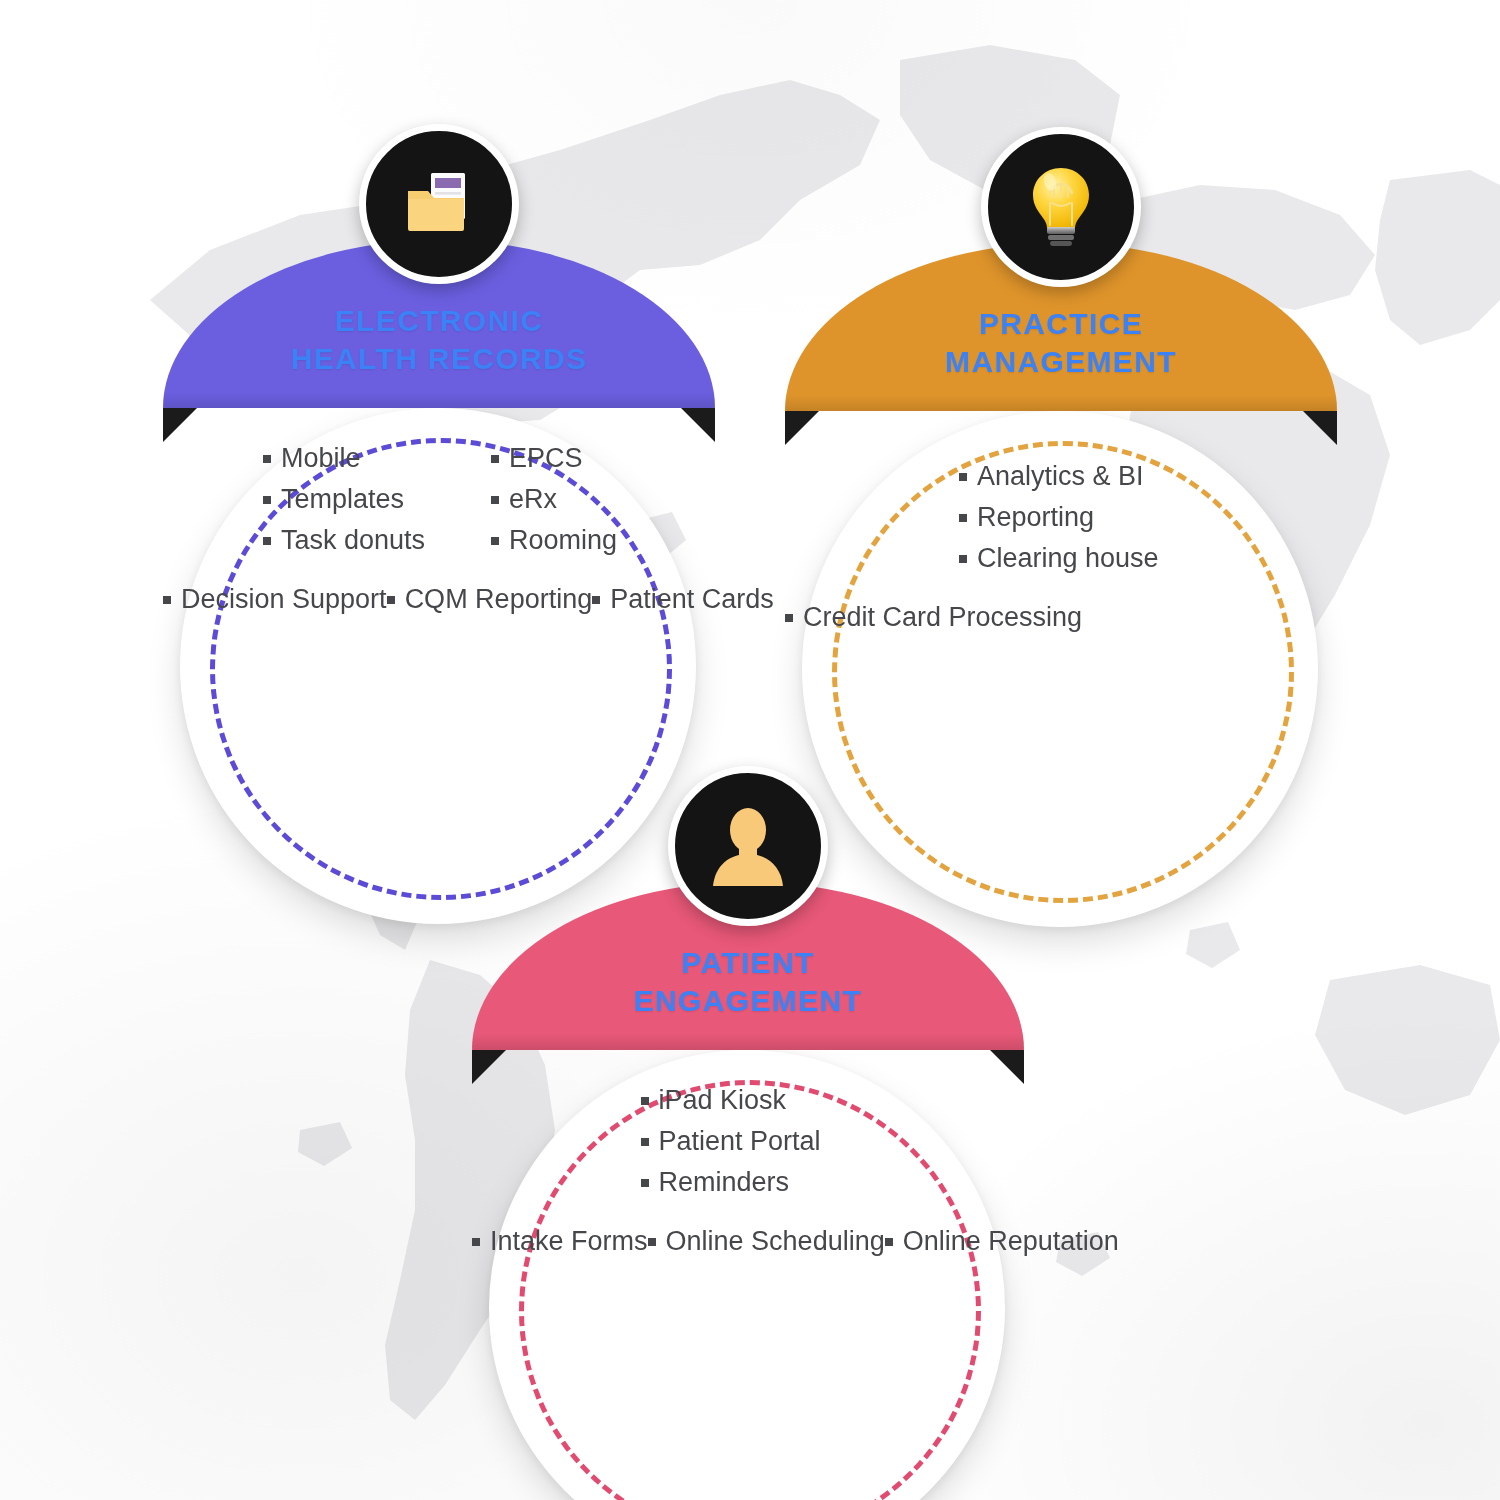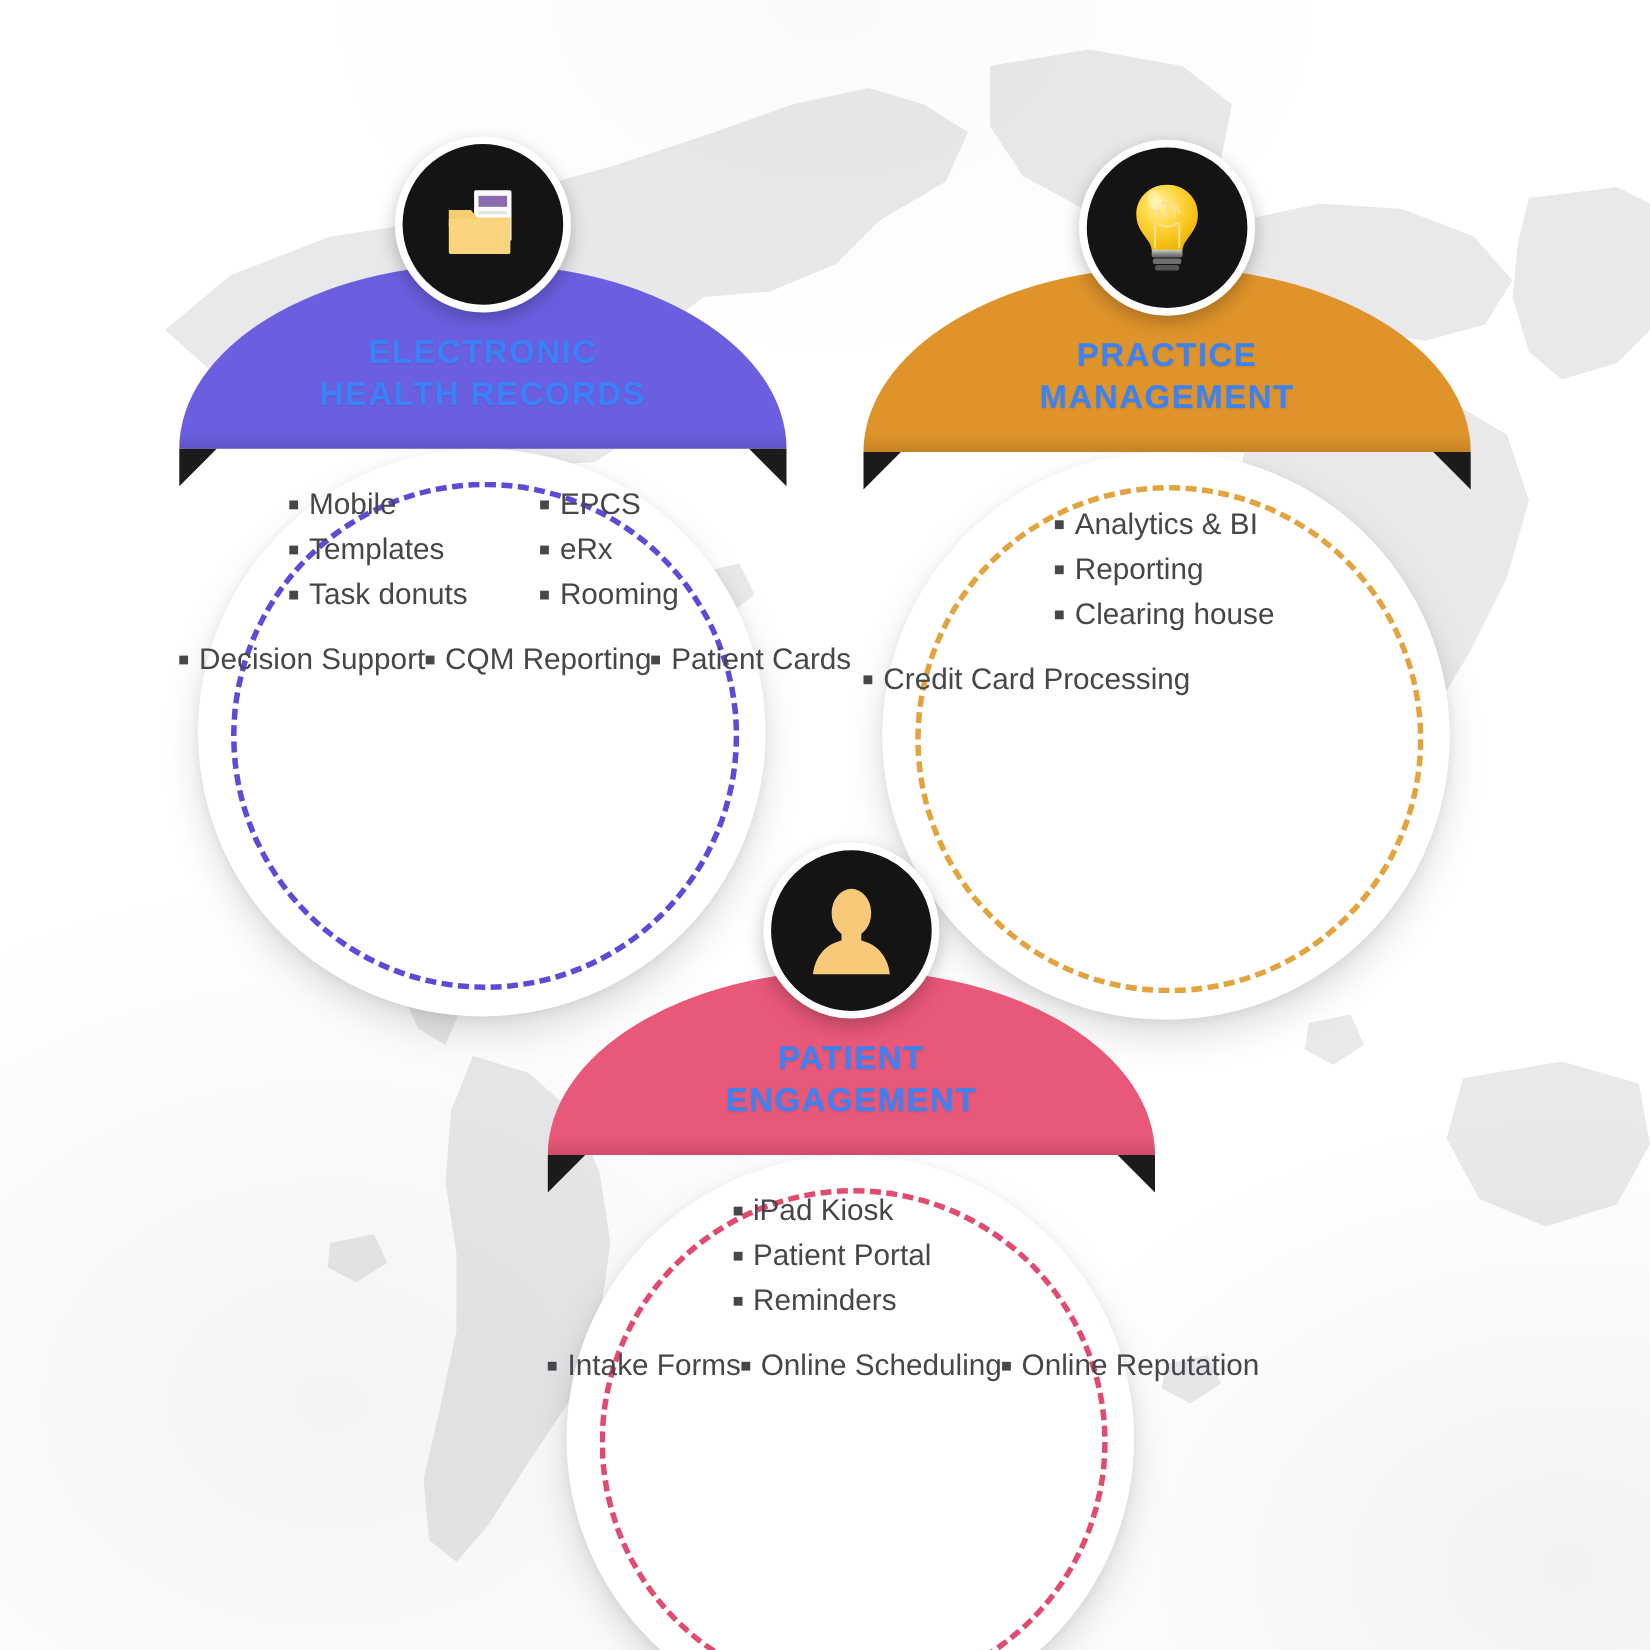--- a/index.html
+++ b/index.html
@@ -295,21 +295,21 @@
     <div class="gap-row"></div>
     <div class="single-col">
       <div class="li">
         <span class="bullet"></span>
         <span class="li-text">Credit Card Processing</span>
       </div>
     </div>
   </div>
 </div>
 
-<div class="node n3" style="left:498px; top:882px; width:552px; height:520px;">
+<div class="node n3" style="left:472px; top:882px; width:552px; height:520px;">
 
   <div class="body-circle" style="left:17px; top:168px; width:516px; height:516px;"></div>
   <div class="dash-ring" style="left:47px; top:198px; width:452px; height:452px; border-width:5px; border-color:#e24b70;"></div>
 
   <div class="dome" style="left:0px; top:0px; width:552px; height:168px; background:#E85878;">
     <div class="dome-shadow"></div>
   </div>
   <div class="fold left" style="left:0px; top:168px;"></div>
   <div class="fold right" style="right:0px; top:168px;"></div>
 

